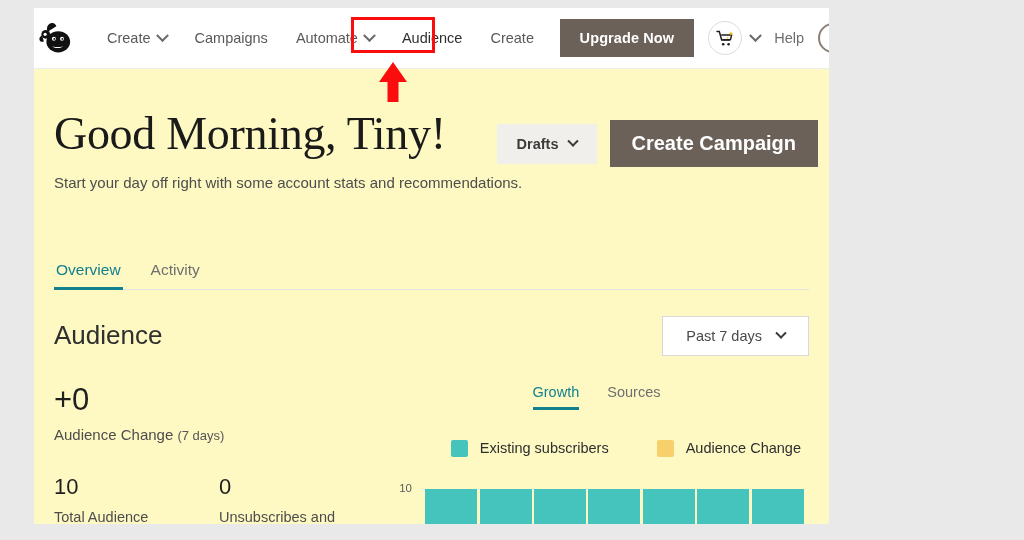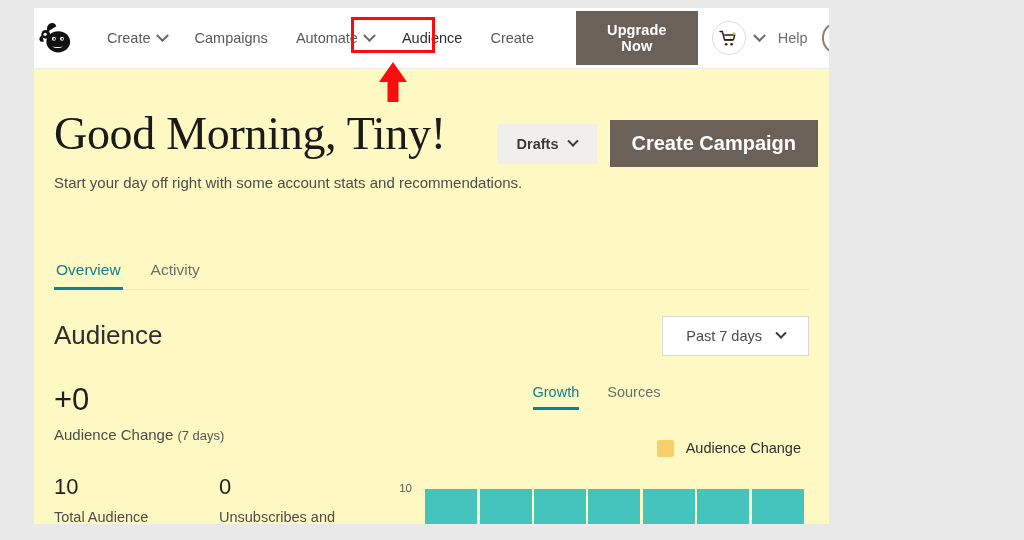--- a/index.html
+++ b/index.html
@@ -60,21 +60,20 @@
   }
   .upgrade-btn {
     background:#6b6159;
     color:#ffffff;
     font-size:14.5px;
     font-weight:bold;
     padding:11px 20px;
     border:none;
     cursor:pointer;
     letter-spacing:.1px;
-    margin-left:28px;
   }
   .cart-wrap { display:flex; align-items:center; gap:9px; }
   .cart-circle {
     width:34px; height:34px;
     border-radius:50%;
     border:1px solid #dcdcdc;
     display:flex; align-items:center; justify-content:center;
     cursor:pointer;
   }
   .help-link { font-size:14.5px; color:#6e6e6e; cursor:pointer; }
@@ -347,20 +346,24 @@
       </div>
 
       <div class="chart-col">
         <div class="chart-tabs">
           <div class="ctab active">Growth</div>
           <div class="ctab">Sources</div>
         </div>
 
         <div class="legend">
           <div class="legend-item">
+            <span class="swatch" id="sw0" style="background: rgb(69, 196, 190);"></span>
+            <span>Existing subscribers</span>
+          </div>
+          <div class="legend-item">
             <span class="swatch" id="sw1" style="background: rgb(247, 207, 107);"></span>
             <span>Audience Change</span>
           </div>
         </div>
 
         <div class="plot" id="plot">
             <div class="gridline" style="top: 18.2609px;"></div>
             <div class="ytick" style="top: 11.2609px;">10</div>
             <div class="bars">
               <div class="bar-slot">

